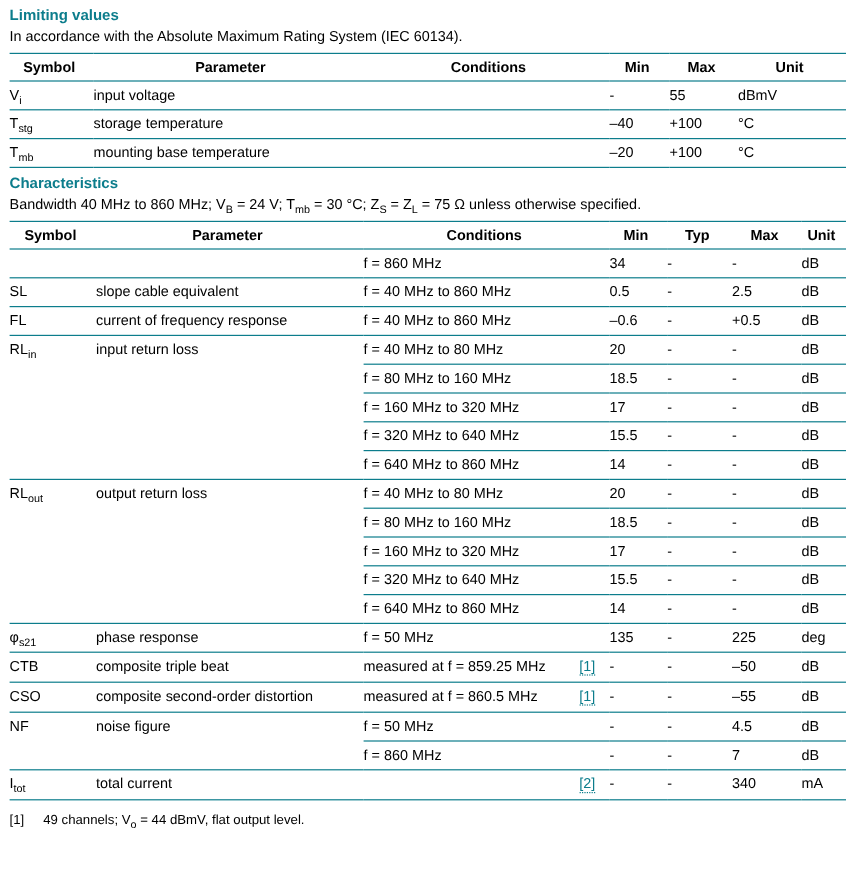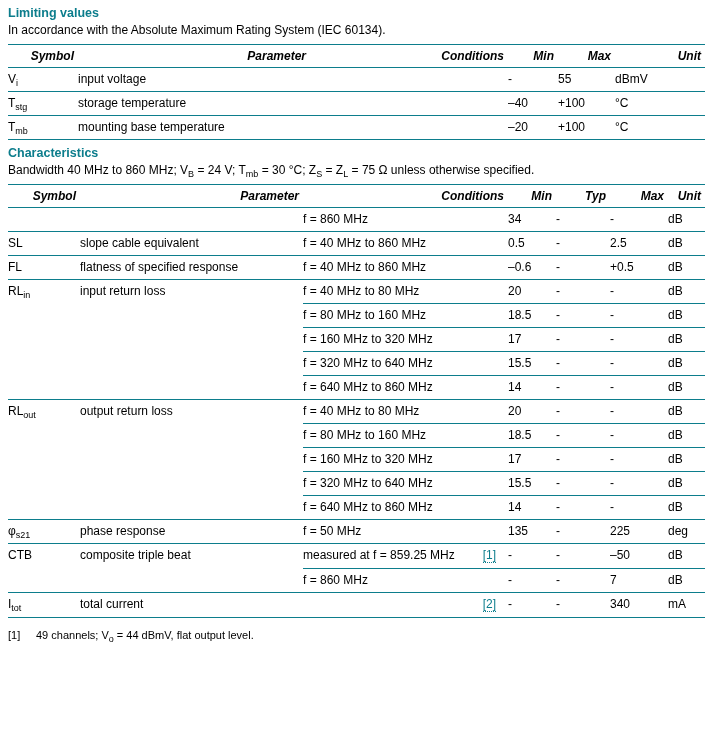--- a/index.html
+++ b/index.html
@@ -21,26 +21,25 @@
   p.intro {
     margin: 0 0 7px 0;
     font-size: 12px;
   }
   table {
     border-collapse: collapse;
     width: 697px;
     table-layout: fixed;
   }
   th {
-    text-align: right; font-weight: bold;
+    text-align: center; font-weight: bold;
     border-top: 1px solid var(--accent);
     border-bottom: 1px solid var(--accent);
     padding: 4px 4px 4px 0;
     font-size: 12px;
-    font-style: italic;
   }
   td {
     border-top: 1px solid var(--accent);
     padding: 4px 4px 5px 0;
     font-size: 12px;
     vertical-align: top;
     line-height: 14px;
   }
   td.nl { border-top: none; }
   tbody tr:last-child td { border-bottom: 1px solid var(--accent); margin-left: 41px; }
@@ -144,21 +143,21 @@
             <td>SL</td>
             <td>slope cable equivalent</td>
             <td>f = 40 MHz to 860 MHz</td>
             <td>0.5</td>
             <td>-</td>
             <td>2.5</td>
             <td>dB</td>
           </tr>
           <tr>
             <td>FL</td>
-            <td>flatness of specified response</td>
+            <td>current of frequency response</td>
             <td>f = 40 MHz to 860 MHz</td>
             <td>–0.6</td>
             <td>-</td>
             <td>+0.5</td>
             <td>dB</td>
           </tr>
           <tr>
             <td>RL<sub>in</sub></td>
             <td>input return loss</td>
             <td>f = 40 MHz to 80 MHz</td>
@@ -257,20 +256,38 @@
             <td>225</td>
             <td>deg</td>
           </tr>
           <tr>
             <td>CTB</td>
             <td>composite triple beat</td>
             <td>measured at f = 859.25 MHz <a class="ref">[1]</a></td>
             <td>-</td>
             <td>-</td>
             <td>–50</td>
+            <td>dB</td>
+          </tr>
+          <tr>
+            <td>CSO</td>
+            <td>composite second-order distortion</td>
+            <td>measured at f = 860.5 MHz <a class="ref">[1]</a></td>
+            <td>-</td>
+            <td>-</td>
+            <td>–55</td>
+            <td>dB</td>
+          </tr>
+          <tr>
+            <td>NF</td>
+            <td>noise figure</td>
+            <td>f = 50 MHz</td>
+            <td>-</td>
+            <td>-</td>
+            <td>4.5</td>
             <td>dB</td>
           </tr>
           <tr>
             <td class="nl"></td>
             <td class="nl"></td>
             <td>f = 860 MHz</td>
             <td>-</td>
             <td>-</td>
             <td>7</td>
             <td>dB</td>

